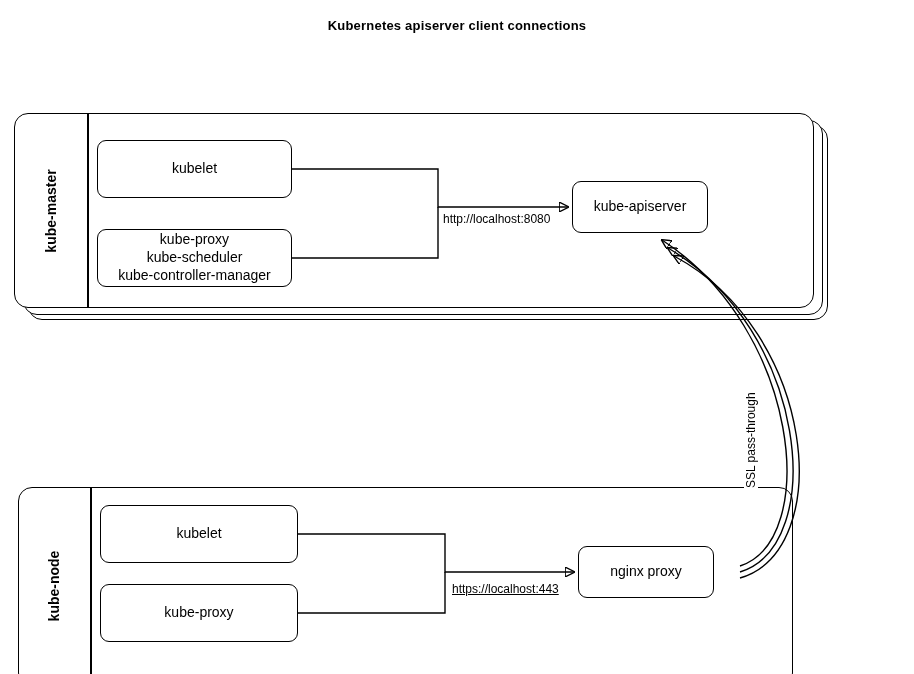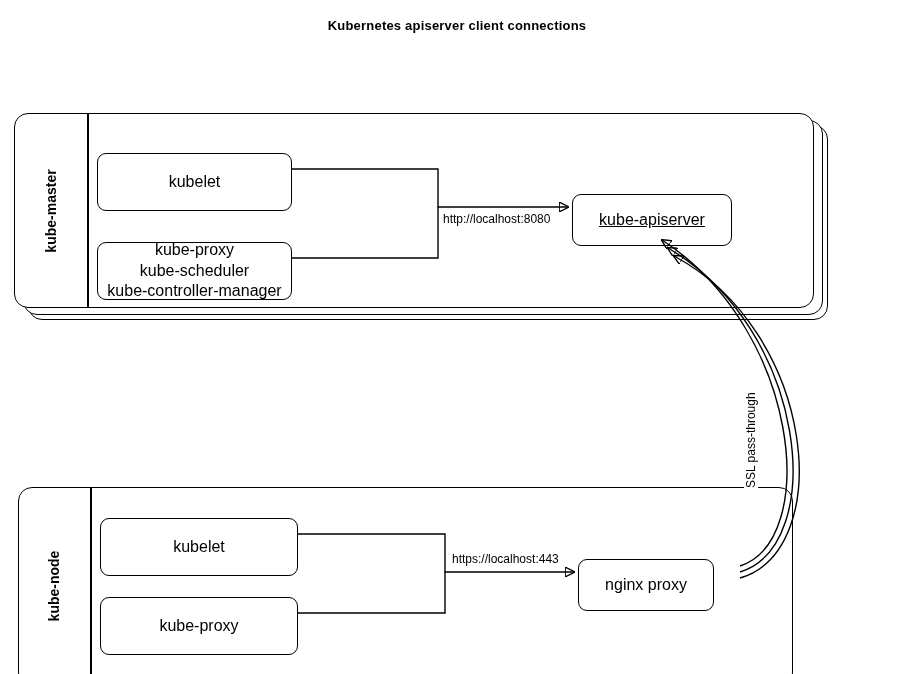--- a/index.html
+++ b/index.html
@@ -49,25 +49,24 @@
   .box {
     position: absolute;
     box-sizing: border-box;
     border: 1.6px solid #000000;
     border-radius: 9px;
     background: #ffffff;
     display: flex;
     align-items: center;
     justify-content: center;
     text-align: center;
-    font-size: 16px;
+    font-size: 14px;
     color: #000000;
     line-height: 1.28;
     padding: 2px 4px;
-    margin-top: 13px;
   }
   .box .multi {
     display: block;
   }
   .edge-label {
     position: absolute;
     font-size: 12px;
     color: #000000;
     background: #ffffff;
     padding: 0 2px;
@@ -109,21 +108,21 @@
   <div class="box" style="left:97px; top:140px; width:195px; height:58px;">
     <span>kubelet</span>
   </div>
 
   <div class="box" style="left:97px; top:229px; width:195px; height:58px; flex-direction:column;">
     <span class="multi">kube-proxy</span>
     <span class="multi">kube-scheduler</span>
     <span class="multi">kube-controller-manager</span>
   </div>
 
-  <div class="box" style="left:572px; top:181px; width:160px; height:52px;text-decoration:underline;">
+  <div class="box" style="left:572px; top:181px; width:136px; height:52px;">
     <span>kube-apiserver</span>
   </div>
 
   <div class="group" style="left:18px; top:487px; width:775px; height:200px;">
   </div>
   <div class="divider" style="left:90px; top:487px; height:200px;"></div>
   <div class="group-label" style="left:-1px; top:578px; width:110px; text-align:center; transform: rotate(-90deg);">kube-node</div>
 
   <div class="box" style="left:100px; top:505px; width:198px; height:58px;">
     <span>kubelet</span>
@@ -151,16 +150,16 @@
     <path d="M 298 534 L 445 534 L 445 572 L 574 572" marker-end="url(#arrow)"></path>
 
     <path d="M 298 613 L 445 613 L 445 572"></path>
 
     <path d="M 740 566 C 820 540, 800 330, 662 240" marker-end="url(#arrow)"></path>
     <path d="M 740 572 C 828 545, 808 330, 668 248" marker-end="url(#arrow)"></path>
     <path d="M 740 578 C 836 550, 816 332, 674 256" marker-end="url(#arrow)"></path>
   </svg>
 
   <div class="edge-label" style="left:441px; top:212px;">http://localhost:8080</div>
-  <div class="edge-label" style="left:450px; top:552px;">https://localhost:443</div>
+  <div class="edge-label" style="left:450px; top:582px;text-decoration:underline;">https://localhost:443</div>
   <div class="edge-label vertical" style="left:744px; top:490px;">SSL pass-through</div>
 
 </div>
 
 </body></html>

